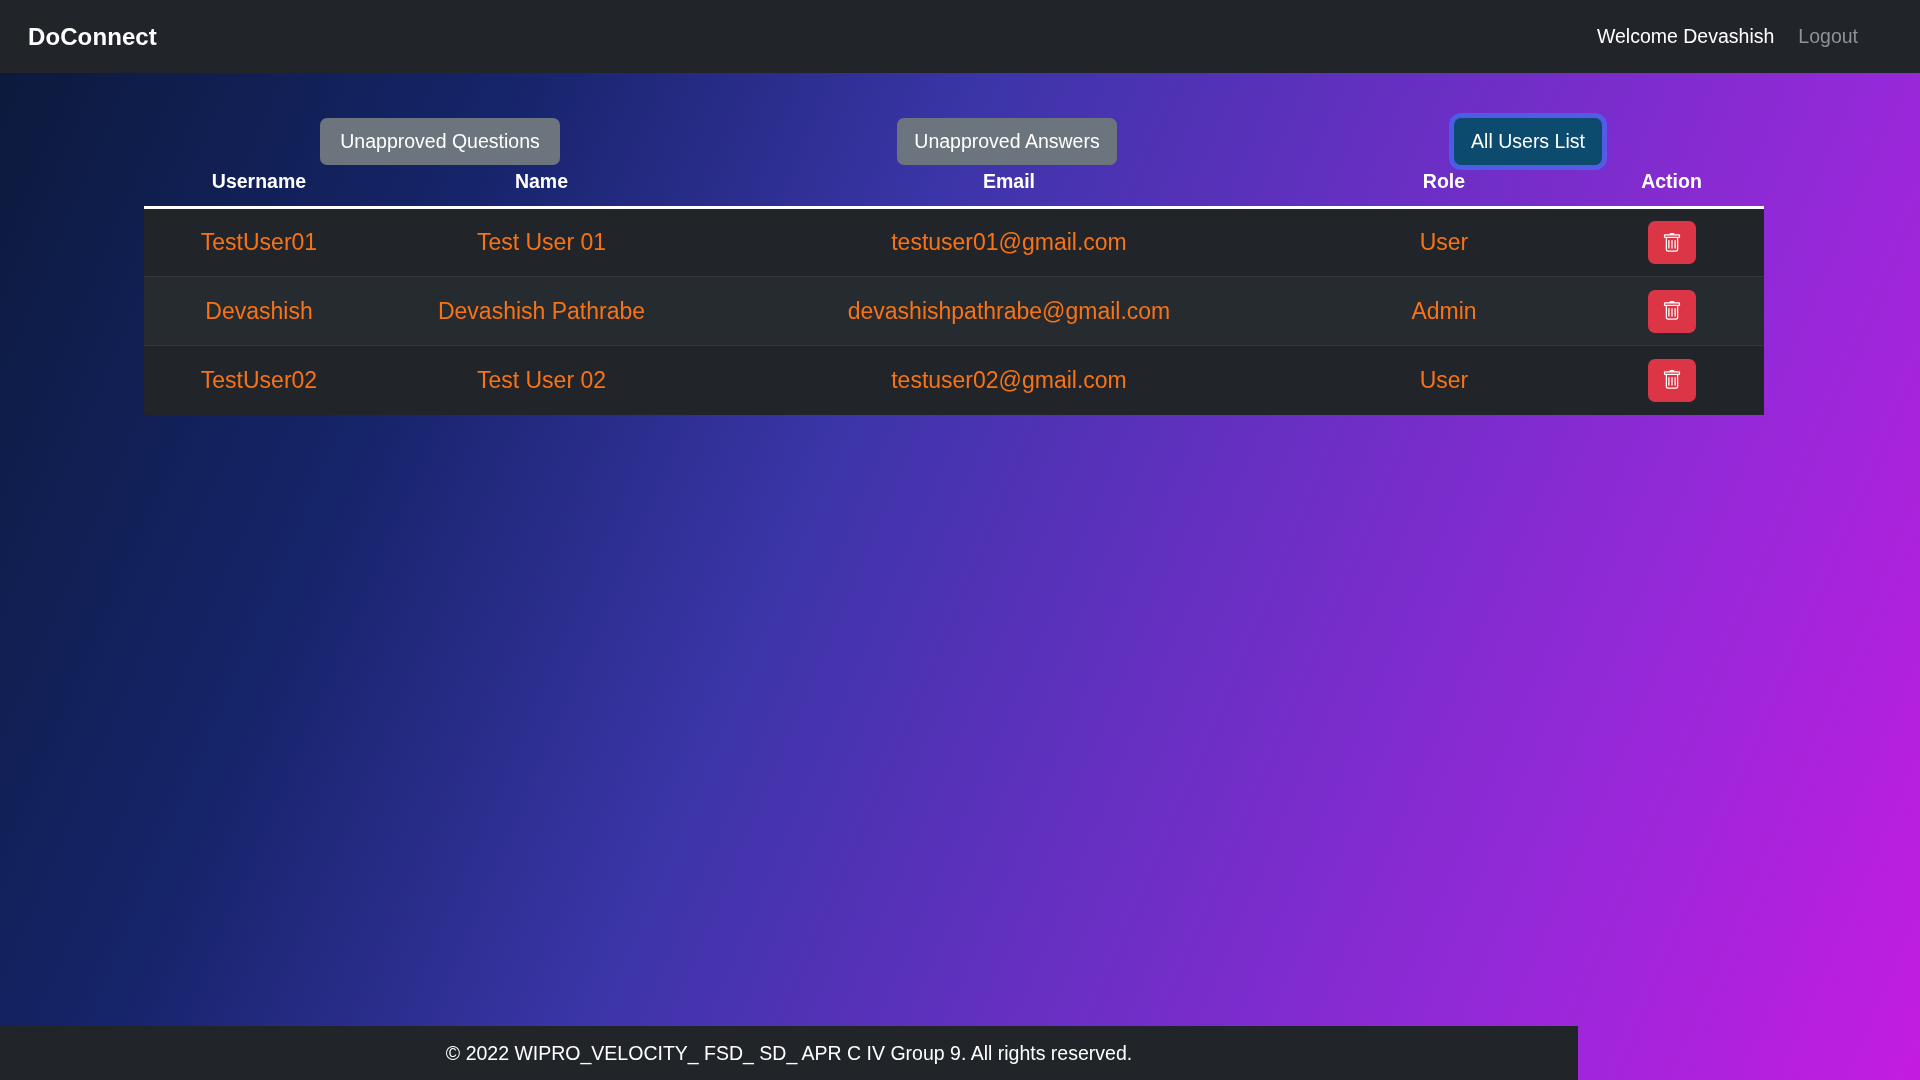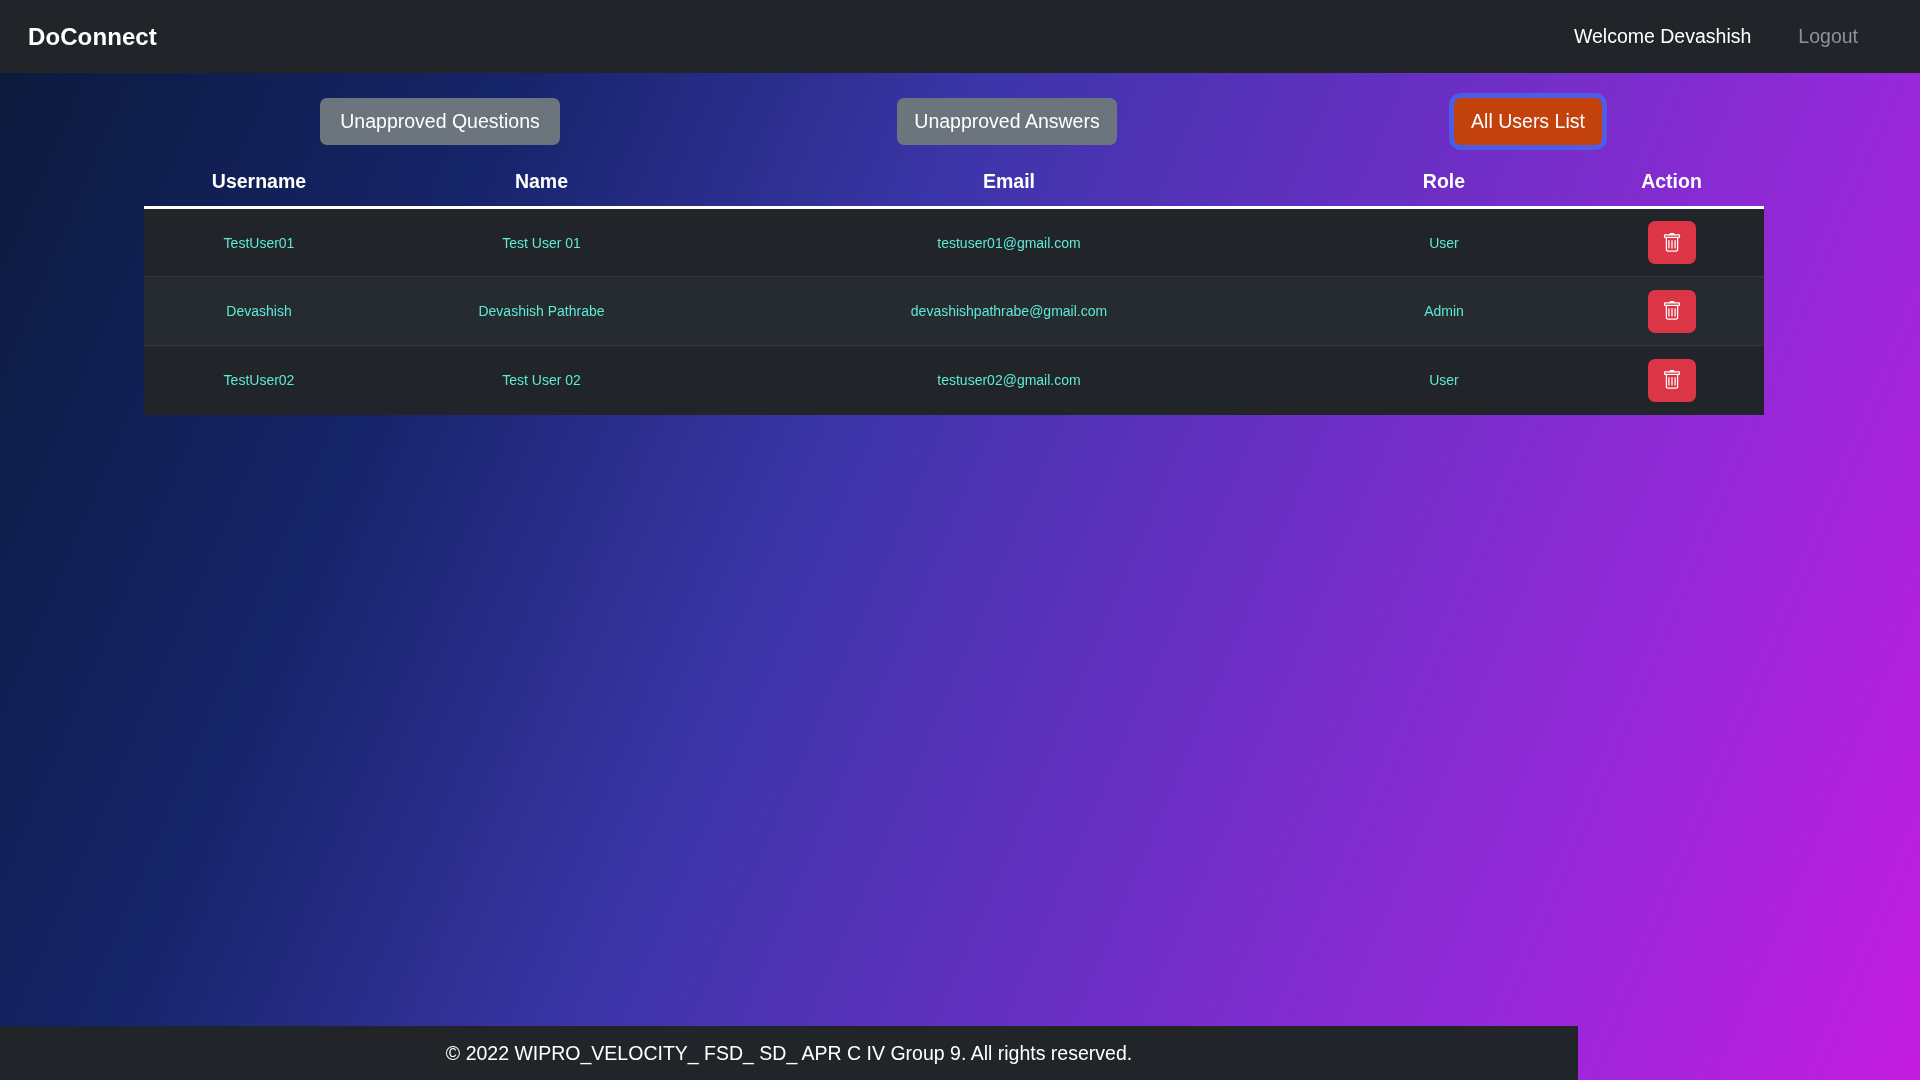--- a/index.html
+++ b/index.html
@@ -47,35 +47,35 @@
     font-weight: bold;
     letter-spacing: 0.1px;
     text-decoration: none;
     cursor: pointer;
   }
   #nav-right {
     margin-left: auto;
     margin-right: 62px;
     display: flex;
     align-items: center;
-    gap: 47px;
+    gap: 24px;
   }
   .nav-link {
     font-size: 19.5px;
     text-decoration: none;
     cursor: pointer;
     white-space: nowrap;
   }
   #nav-welcome { color: #ffffff; }
   #nav-logout  { color: #8f9398; }
 
   
   #btn-row {
     position: absolute;
-    top: 98px;
+    top: 118px;
     left: 0;
     width: 1920px;
     height: 50px;
     z-index: 10;
   }
   .btn {
     position: absolute;
     border: none;
     border-radius: 7px;
     color: #ffffff;
@@ -88,21 +88,21 @@
     align-items: center;
     justify-content: center;
     height: 47px;
   }
   .btn-secondary { background: #6c757d; }
   #btn-unapproved-questions { left: 320px; width: 240px; }
   #btn-unapproved-answers   { left: 897px; width: 220px; }
   #btn-all-users {
     left: 1454px;
     width: 148px;
-    background: #c2410c;
+    background: #0c4a6e;
     box-shadow: 0 0 0 5px rgba(49,132,253,0.55);
   }
 
   
   #users-table-wrap {
     position: absolute;
     left: 144px;
     top: 170px;
     width: 1620px;
     z-index: 10;
@@ -116,22 +116,22 @@
     color: #ffffff;
     font-size: 19.5px;
     font-weight: bold;
     padding: 0 0 13px 0;
     text-align: center;
     border-bottom: 3px solid #ffffff;
     background: transparent;
     vertical-align: bottom;
   }
   #users-table tbody td {
-    color: #5eead4;
-    font-size: 14px;
+    color: #f97316;
+    font-size: 23px;
     font-weight: normal;
     text-align: center;
     height: 69px;
     padding: 0;
     border-bottom: 1px solid #32383e;
     background: #212529;
     margin-left: 48px;
   }
   #users-table tbody tr:nth-child(even) td { background: #262b2f; }
   #users-table tbody tr:last-child td { border-bottom: none; }

